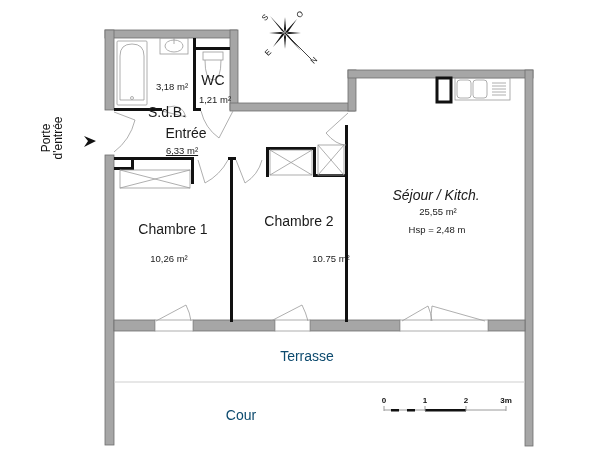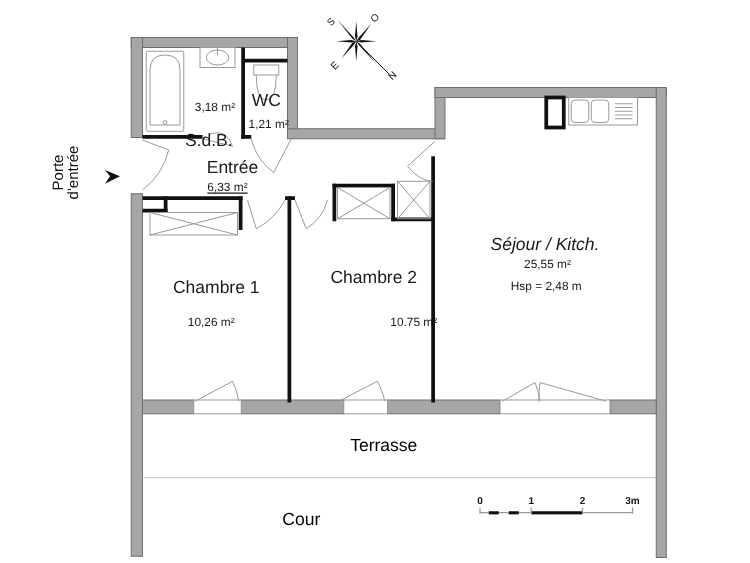--- a/index.html
+++ b/index.html
@@ -1,21 +1,21 @@
 <!DOCTYPE html>
 <html><head>
 <meta charset="utf-8">
 <style>
   html,body{margin:0;padding:0;background:#fff;}
   body{width:600px;height:450px;position:relative;overflow:hidden;font-family:"Liberation Sans",sans-serif;color:#111;}
   .plan{position:absolute;left:0;top:0;width:600px;height:450px;}
   .lbl{position:absolute;white-space:nowrap;text-align:center;transform:translateX(-50%);}
   .room-name{font-size:14px;color:#1a1a1a;}
   .room-area{font-size:9.5px;color:#1a1a1a;}
-  .outside{font-size:14px;color:#000000;}
+  .outside{font-size:14px;color:#0c4a6e;}
   .scale-tick{font-size:8px;font-weight:bold;}
   .entry-text{position:absolute;left:52px;top:138px;transform:translate(-50%,-50%) rotate(-90deg);font-size:12px;line-height:12px;text-align:center;white-space:nowrap;}
 </style>
 </head>
 <body>
 
 <svg class="plan" viewBox="0 0 600 450" xmlns="http://www.w3.org/2000/svg">
 
   <g fill="#a6a6a6" stroke="#6e6e6e" stroke-width="0.8">
 

